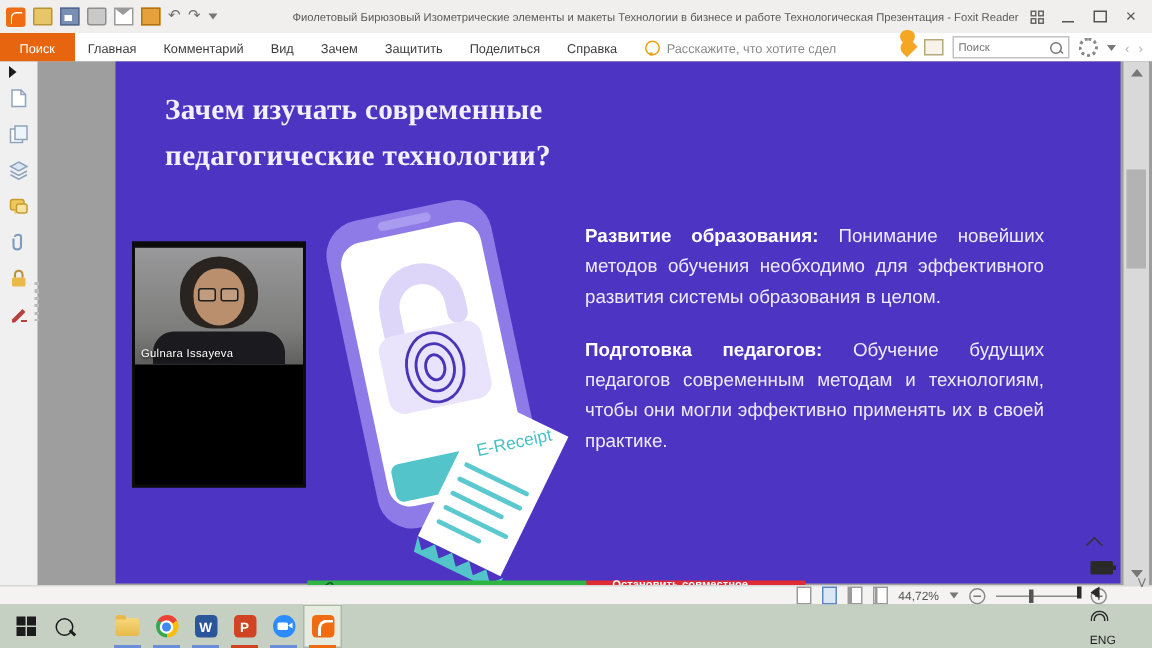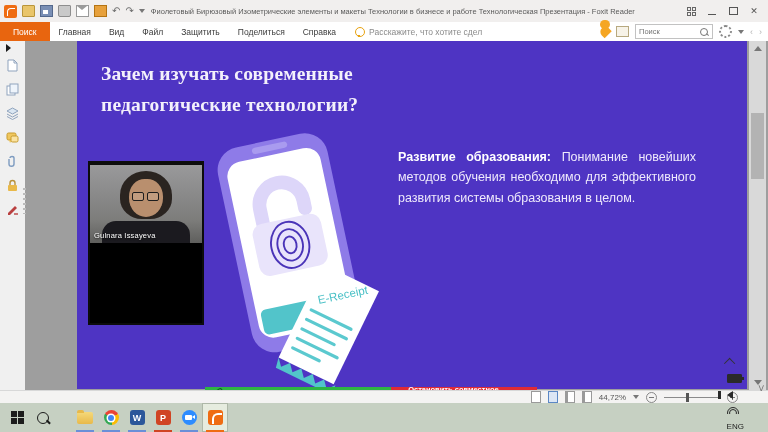--- a/index.html
+++ b/index.html
@@ -15,21 +15,21 @@
   .mini{width:11px;height:10px;position:relative;}
   .ic-folder{background:#e9c56a;border:1px solid #b9953a;border-radius:1px;}
   .ic-save{background:#7a8fb5;border:1px solid #54688c;}
   .ic-save:after{content:"";position:absolute;left:2px;top:4px;width:5px;height:4px;background:#fff;}
   .ic-print{background:#c9c9c9;border:1px solid #8e8e8e;border-radius:1px 1px 2px 2px;}
   .ic-mail{background:#fff;border:1px solid #9a9a9a;}
   .ic-mail:after{content:"";position:absolute;left:0;top:0;border-left:5px solid transparent;
                  border-right:5px solid transparent;border-top:4px solid #9a9a9a;}
   .ic-clip{background:#e7a13c;border:1px solid #b47413;}
   .glyph{font-size:10px;color:#6e6e6e;line-height:10px;}
-  .ttext{flex:1;text-align:left;font-size:7.5px;color:#5a5a5a;white-space:nowrap;
+  .ttext{flex:1;text-align:right;font-size:7.5px;color:#5a5a5a;white-space:nowrap;
          overflow:hidden;text-overflow:ellipsis;padding:0 6px;}
   .winbtns{display:flex;align-items:center;gap:9px;padding-right:8px;}
   .wb{width:12px;height:10px;display:flex;align-items:center;justify-content:center;
       font-size:9px;color:#555;}
   .gridic{width:9px;height:9px;display:grid;grid-template-columns:4px 4px;gap:1px;}
   .gridic i{border:1px solid #666;}
   .minic{width:8px;height:1px;background:#555;margin-top:6px;}
   .restic{width:7px;height:6px;border:1px solid #555;position:relative;background:#f1efee;}
   .restic:before{content:"";position:absolute;left:2px;top:-3px;width:7px;height:6px;border:1px solid #555;z-index:-1;}
   
@@ -55,26 +55,26 @@
   
   .docarea{position:absolute;left:0;top:41px;width:768px;height:349px;background:#9e9e9e;}
   .navstrip{position:absolute;left:0;top:41px;width:25px;height:349px;background:#f0f0f0;}
   .navstrip .sic{position:absolute;left:6px;width:13px;height:13px;}
   .expand{position:absolute;left:6px;top:44px;width:0;height:0;
           border-top:4px solid transparent;border-bottom:4px solid transparent;border-left:5px solid #1a1a1a;}
   .splitdots{position:absolute;left:23px;top:188px;width:3px;height:26px;
              background:repeating-linear-gradient(#bbb 0 2px,transparent 2px 5px);}
   
   .slide{position:absolute;left:77px;top:41px;width:670px;height:348px;background:#4e34c3;overflow:hidden;}
-  .slide-title{position:absolute;left:24px;top:17px;width:310px;
+  .slide-title{position:absolute;left:33px;top:17px;width:310px;
                font-family:"Liberation Serif",serif;font-weight:700;font-size:19.5px;
                line-height:1.6;color:#f3f0fb;letter-spacing:.2px;}
   .bodytext{position:absolute;left:313px;top:106px;width:306px;font-size:12.5px;
             line-height:1.62;color:#efeafc;text-align:justify;}
-  .bodytext .para{margin:0 0 15px 8px;}
+  .bodytext .para{margin:0 0 15px 0;}
   .bodytext b{color:#ffffff;}
   
   .cams{position:absolute;left:11px;top:120px;width:112px;height:160px;border:2px solid #0c0c0c;background:#000;}
   .cam{position:relative;width:112px;height:78px;overflow:hidden;}
   .cam1{background:
      radial-gradient(circle at 18% 28%,#ff8a5c 7px,rgba(0,0,0,0) 8px),
      radial-gradient(circle at 64% 12%,#ffd24d 6px,rgba(0,0,0,0) 7px),
      radial-gradient(circle at 88% 40%,#ff5c5c 8px,rgba(0,0,0,0) 9px),
      radial-gradient(circle at 8% 62%,#ffda66 7px,rgba(0,0,0,0) 8px),
      radial-gradient(circle at 40% 8%,#7ec86f 5px,rgba(0,0,0,0) 6px),
@@ -189,22 +189,23 @@
       <div class="wb">
           <div class="restic"></div>
         </div>
       <div class="wb">✕</div>
     </div>
   </div>
 
   <div class="ribbon">
     <div class="tab file">Поиск</div>
     <div class="tab">Главная</div>
+    <div class="tab">Комментарий</div>
     <div class="tab">Вид</div>
-    <div class="tab">Файл</div>
+    <div class="tab">Зачем</div>
     <div class="tab">Защитить</div>
     <div class="tab">Поделиться</div>
     <div class="tab">Справка</div>
     <div class="tellme">
       <div class="bulb"></div>
       <span>Расскажите, что хотите сдел</span>
     </div>
     <div class="ribbon-right">
       <div class="heart"></div>
       <div class="snapic"></div>
@@ -295,20 +296,21 @@
           <line x1="100" y1="206" x2="134" y2="206"></line>
           <line x1="100" y1="216" x2="142" y2="216"></line>
           <line x1="100" y1="226" x2="128" y2="226"></line>
         </g>
         <text transform="translate(104 178) rotate(-38)" fill="#49c0c6" font-size="11" font-family="Liberation Sans, sans-serif">E-Receipt</text>
       </g>
     </svg>
 
     <div class="bodytext">
       <p class="para"><b>Развитие образования:</b><span> Понимание новейших методов обучения необходимо для эффективного развития системы образования в целом.</span></p>
+      <p class="para"><b>Подготовка педагогов:</b><span> Обучение будущих педагогов современным методам и технологиям, чтобы они могли эффективно применять их в своей практике.</span></p>
     </div>
 
     <div class="cams">
       <div class="cam cam2">
         <div class="hair" style="left:30px;top:6px;width:52px;height:48px;background:#2a2420"></div>
         <div class="face" style="left:39px;top:14px;width:34px;height:38px;background:#b98f6e"></div>
         <div class="specs" style="left:42px;top:27px">
             <i></i>
             <i></i>
           </div>

